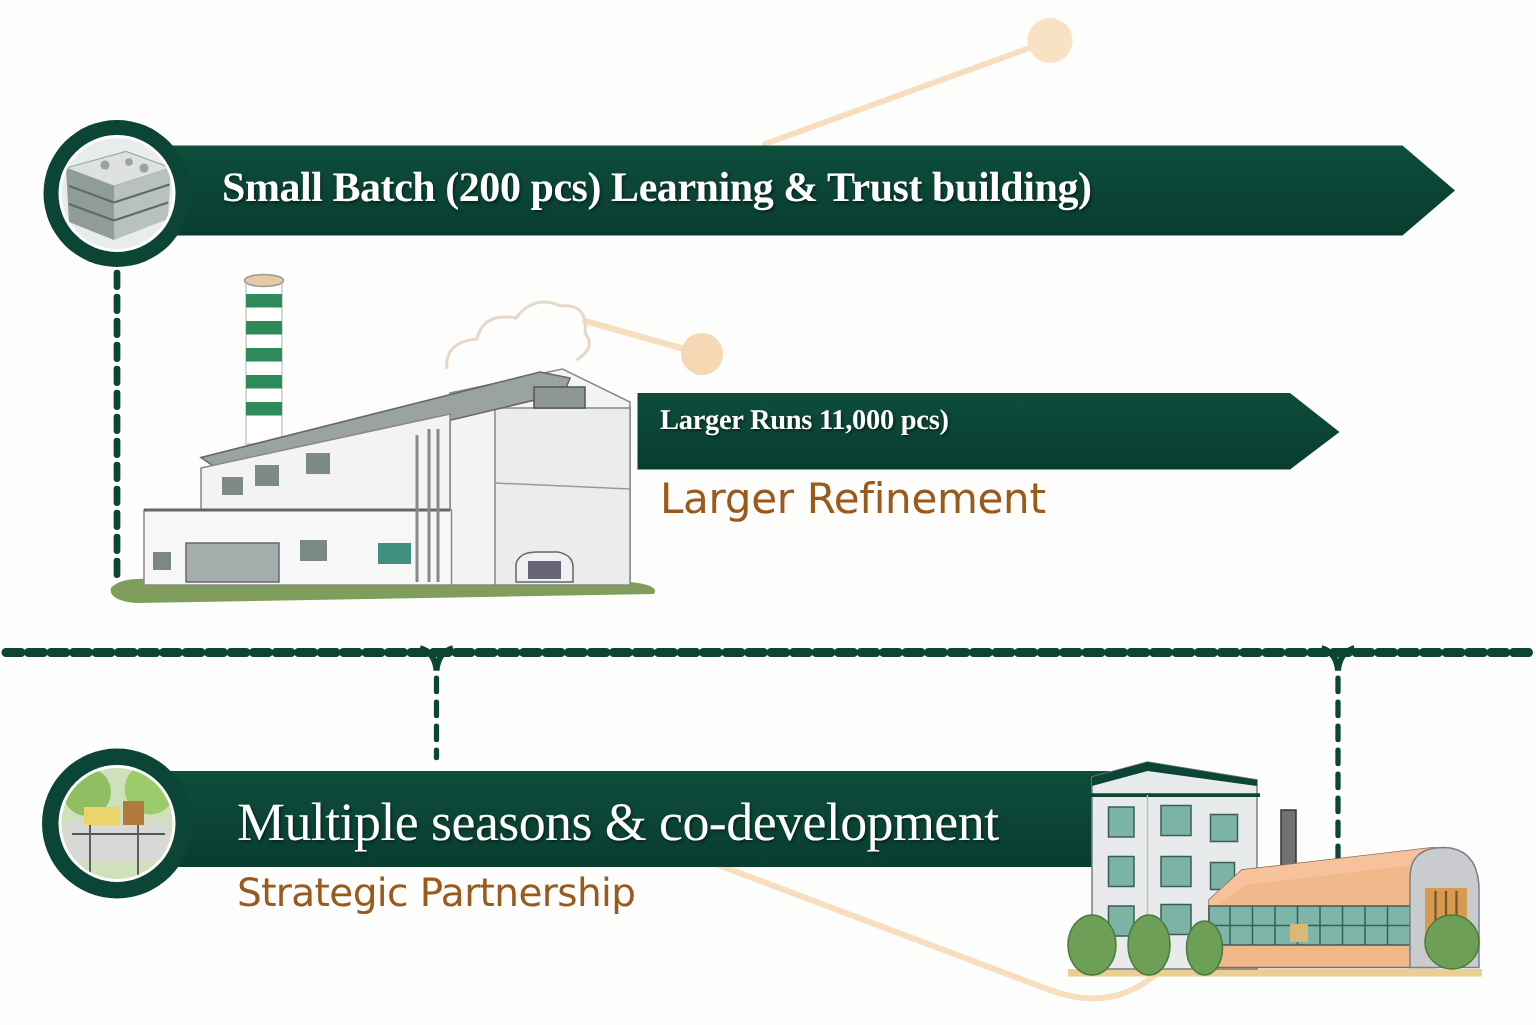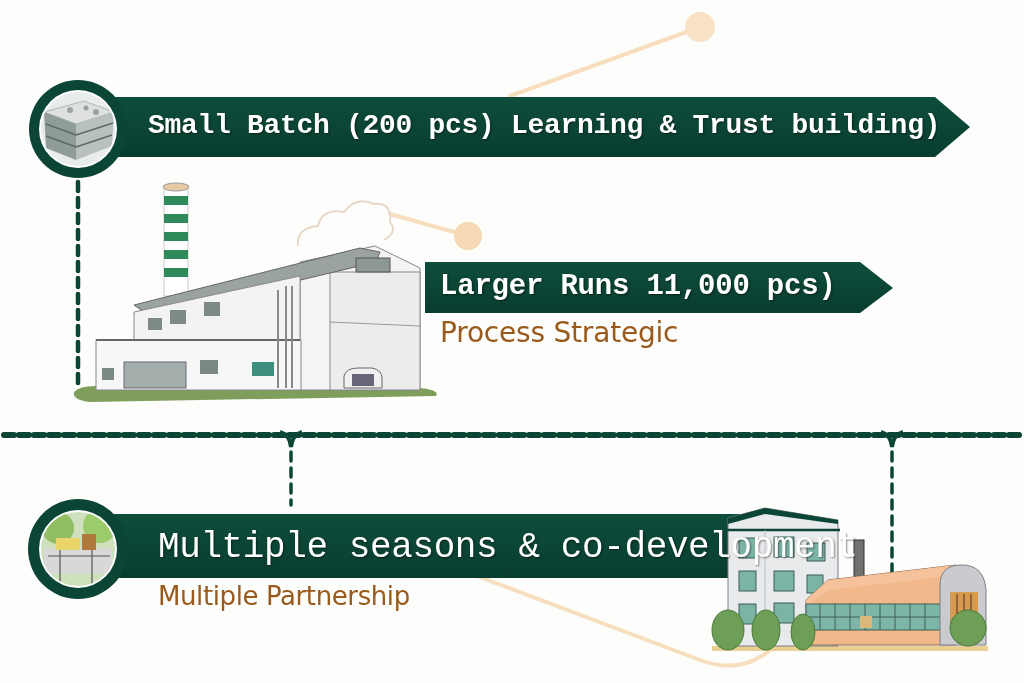--- a/index.html
+++ b/index.html
@@ -5,28 +5,28 @@
   html, body { margin:0; padding:0; }
   body {
     width:1024px; height:683px; overflow:hidden; position:relative;
     background:#fdfdfc;
     font-family: "DejaVu Sans", sans-serif;
   }
   .layer { position:absolute; left:0; top:0; width:1024px; height:683px; }
   .banner-text {
     position:absolute; color:#ffffff; font-weight:bold; white-space:nowrap;
     text-shadow: 1px 1px 2px rgba(0,0,0,0.45);
-    font-family: Liberation Mono, monospace;
+    font-family: Liberation Serif, serif;
   }
   .sub-text {
     position:absolute; color:#9a5a1c; white-space:nowrap;
     font-family: "DejaVu Sans", sans-serif;
   }
   #t1 { left:148px; top:110px; font-size:28px; letter-spacing:-0.3px; }
-  #t2 { left:440px; top:270px; font-size:29px; letter-spacing:-0.2px; }
+  #t2 { left:440px; top:270px; font-size:19px; letter-spacing:-0.2px; }
   #s2 { left:440px; top:316px; font-size:28px; letter-spacing:-0.2px; }
   #t3 { left:158px; top:527px; font-size:36px; font-weight:normal; letter-spacing:-0.4px; }
   #s3 { left:158px; top:581px; font-size:26px; letter-spacing:-0.4px; }
 </style>
 </head>
 <body>
 
 <svg class="layer" viewBox="0 0 1024 683" xmlns="http://www.w3.org/2000/svg">
   <defs>
     <clipPath id="clipC1">
@@ -201,15 +201,15 @@
       <ellipse cx="728" cy="630" rx="16" ry="20"></ellipse>
       <ellipse cx="766" cy="630" rx="14" ry="20"></ellipse>
       <ellipse cx="803" cy="632" rx="12" ry="18"></ellipse>
       <ellipse cx="968" cy="628" rx="18" ry="18"></ellipse>
     </g>
   </g>
 </svg>
 
 <div class="banner-text" id="t1">Small Batch (200 pcs) Learning &amp; Trust building)</div>
 <div class="banner-text" id="t2">Larger Runs 11,000 pcs)</div>
-<div class="sub-text" id="s2">Process Strategic</div>
+<div class="sub-text" id="s2">Larger Refinement</div>
 <div class="banner-text" id="t3">Multiple seasons &amp; co-development</div>
-<div class="sub-text" id="s3">Multiple Partnership</div>
+<div class="sub-text" id="s3">Strategic Partnership</div>
 
 </body></html>

